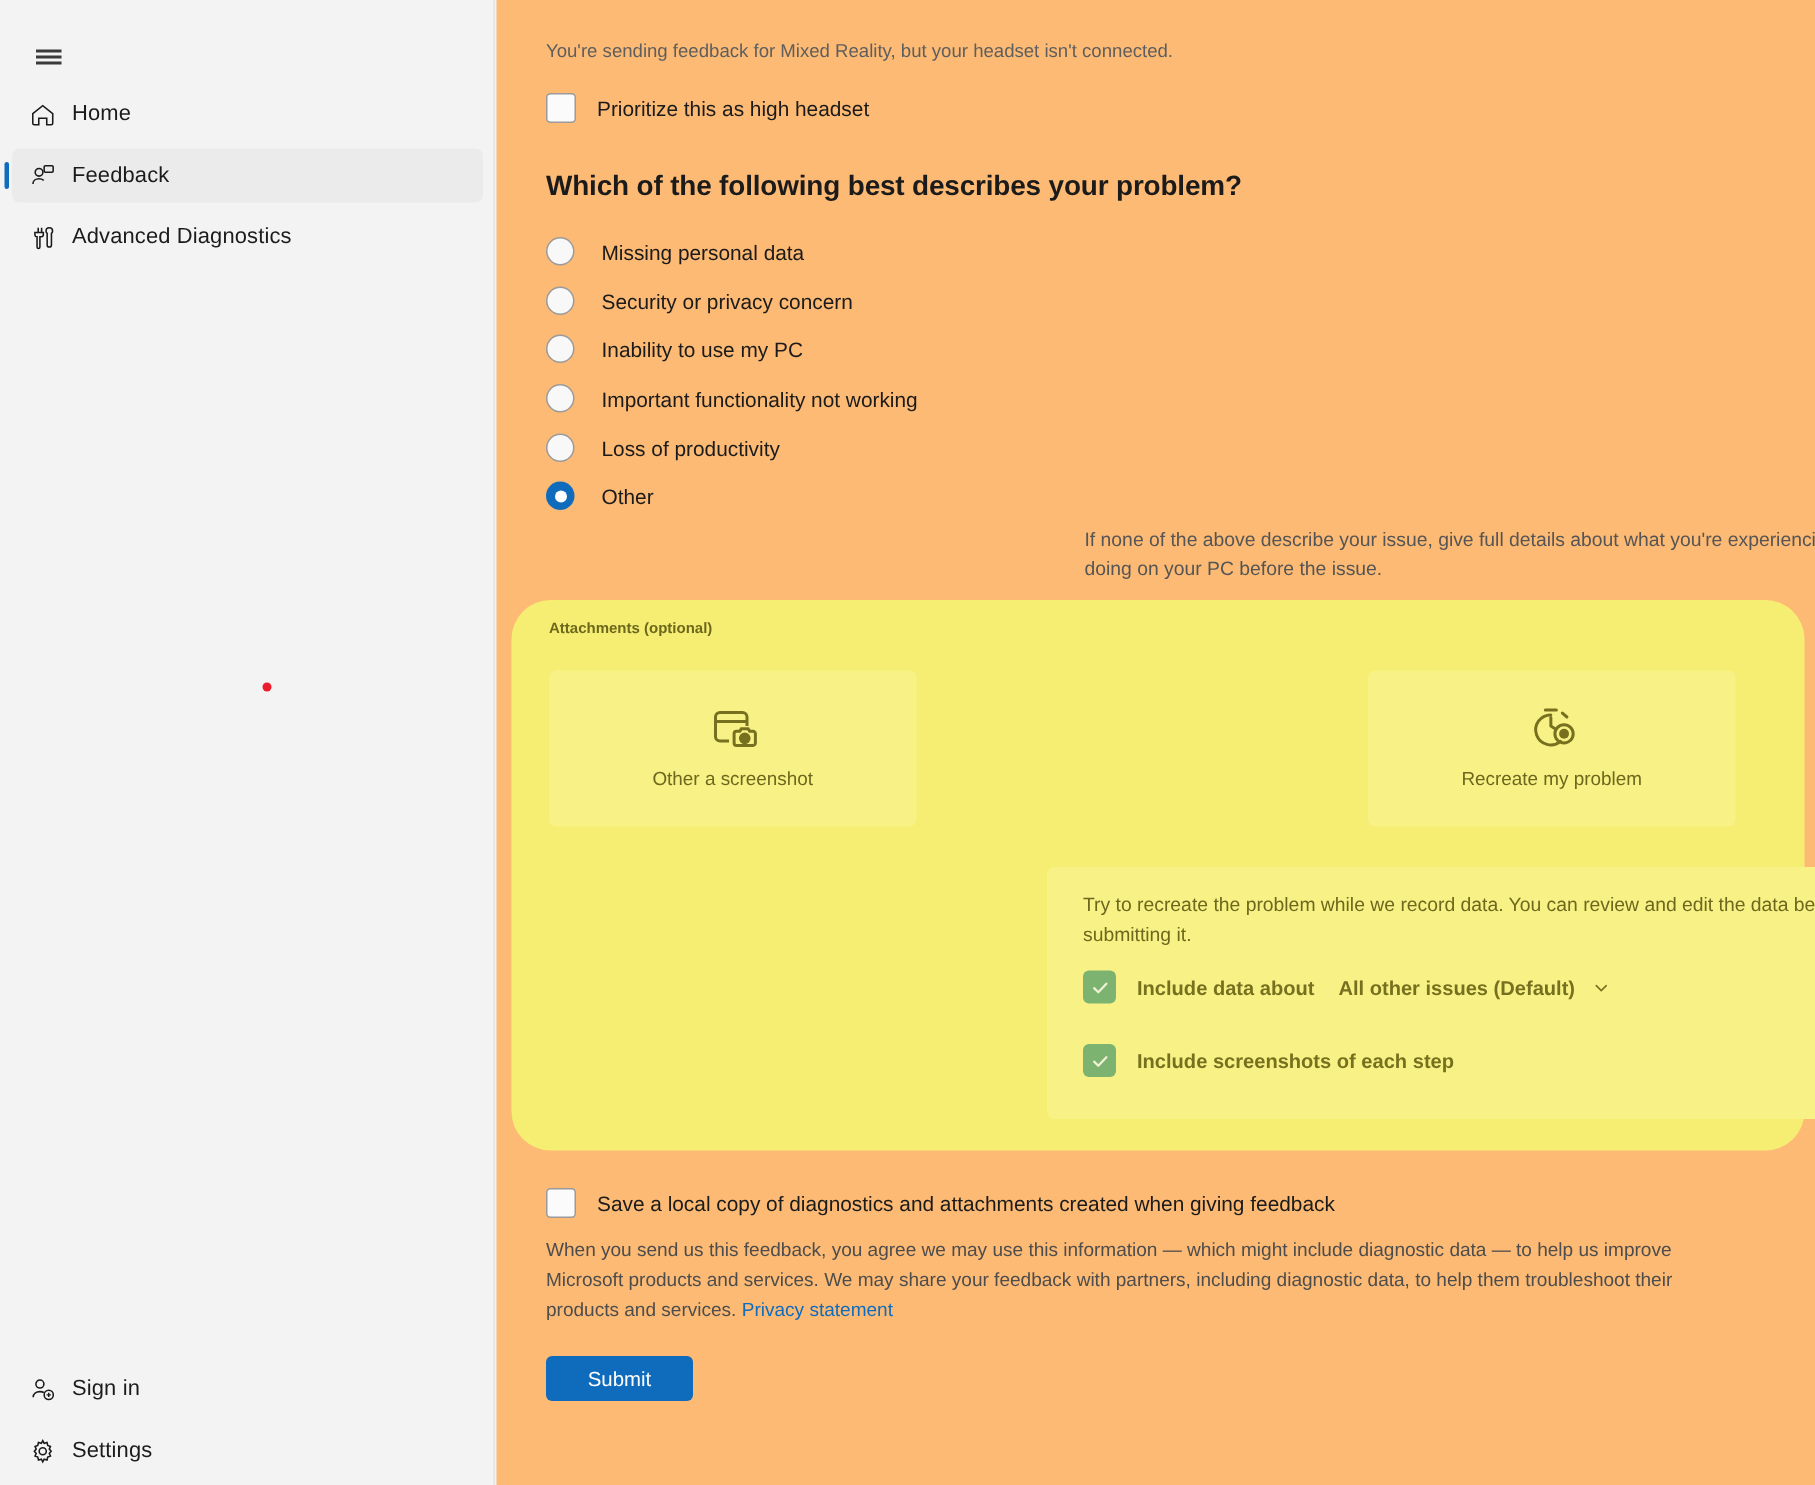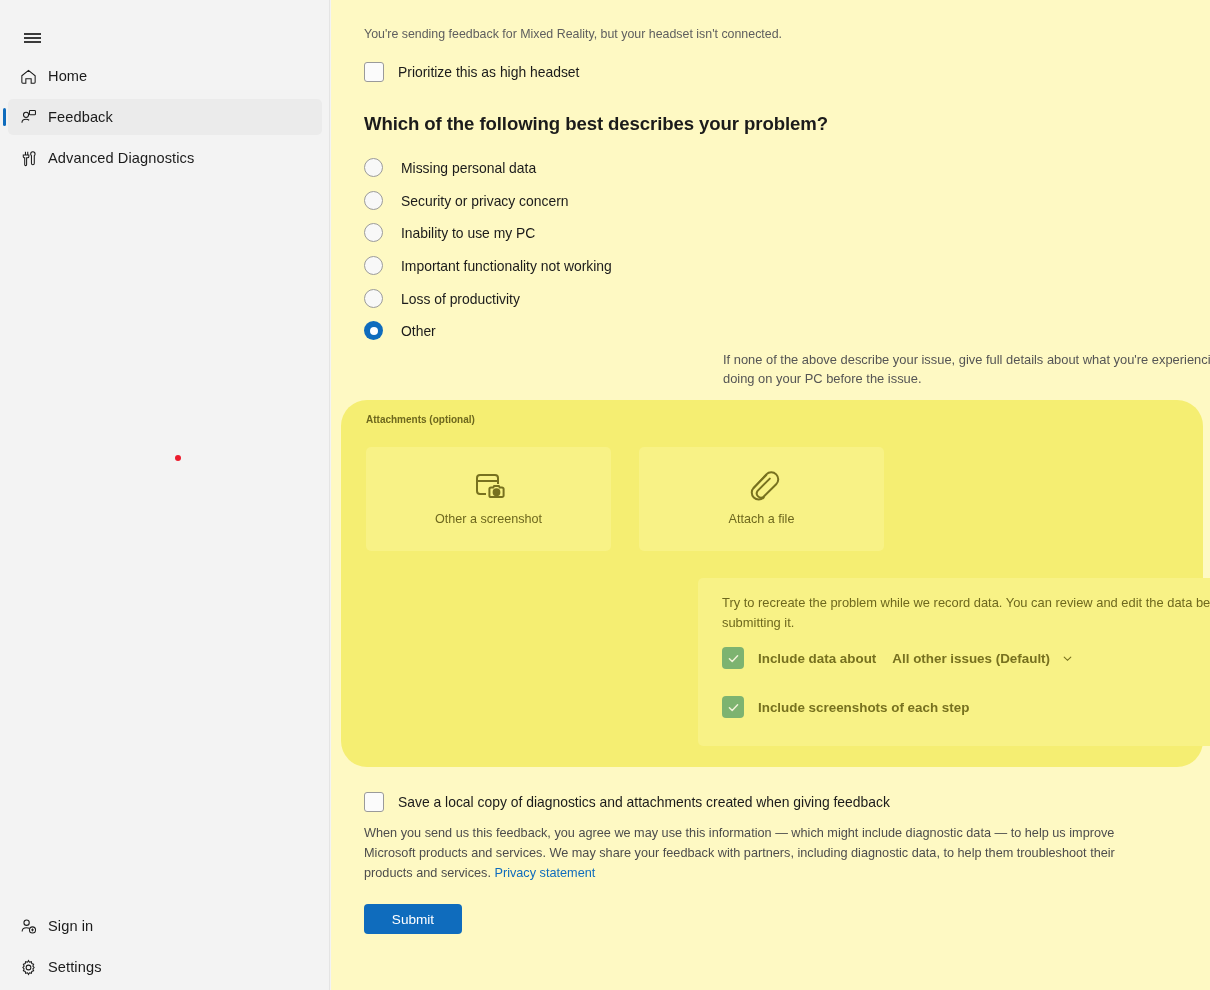--- a/index.html
+++ b/index.html
@@ -39,21 +39,21 @@
   .nav-item .lbl { font-size:14.6px; color:#1b1b1b; letter-spacing:.1px; }
   .nav-item.selected { background:#ebebeb; }
   .nav-item.selected::before {
     content:""; position:absolute; left:-5px; top:9px;
     width:3px; height:18px; border-radius:2px; background:#0f6cbd;
   }
 
   
   #main {
     position:absolute; left:331px; top:0; right:0; bottom:0;
-    background:#fef9c3; overflow:hidden;
+    background:#fdba74; overflow:hidden;
   }
   .note {
     position:absolute; left:33px; top:27px;
     font-size:12.4px; color:#5e5e5e;
   }
 
   .chk-row { position:absolute; display:flex; align-items:center; }
   .chkbox {
     width:20px; height:20px; border:1px solid #9a9a9a;
     border-radius:3px; background:#fbfbfb; flex:0 0 20px;
@@ -259,30 +259,34 @@
           <path d="M8 13a3 3 0 0 1 3-3h15a3 3 0 0 1 3 3v6"></path>
           <path d="M8 13v13a3 3 0 0 0 3 3h6"></path>
           <path d="M8 16h21"></path>
           <path d="M22 22.5h2.2l1-1.6h4.6l1 1.6H33a1.6 1.6 0 0 1 1.6 1.6v6.3A1.6 1.6 0 0 1 33 32H22a1.6 1.6 0 0 1-1.6-1.6v-6.3A1.6 1.6 0 0 1 22 22.5z" fill="#f8f286"></path>
           <circle cx="27.5" cy="27.2" r="2.9" fill="#77711f"></circle>
         </svg>
       </span>
       <span class="t-lbl">Other a screenshot</span>
     </div>
 
-    <div class="att-tile" style="left:298px;">
+
+    <div class="att-tile" style="left:571px;">
       <span class="t-ico">
         <svg width="40" height="40" viewBox="0 0 40 40" fill="none" stroke="#77711f" stroke-width="2" stroke-linecap="round">
-          <path d="M27.8 13.6 15.6 25.8a4.3 4.3 0 0 0 6 6l12.6-12.5a7 7 0 0 0-9.9-9.9L11.8 22.9a9.6 9.6 0 0 0 0 0"></path>
-          <path d="M24.3 10.1 11.8 22.6a7 7 0 0 0 9.9 9.9"></path>
+          <path d="M15.2 8.4h7.4"></path>
+          <path d="M26.6 10.4 29.6 13"></path>
+          <path d="M18.9 11.6a10 10 0 1 0 6.4 17.6"></path>
+          <path d="M18.9 13.4v5.6l3.3 2.2"></path>
+          <circle cx="27.7" cy="24.2" r="6.1"></circle>
+          <circle cx="27.7" cy="24.2" r="3.3" fill="#77711f" stroke="none"></circle>
         </svg>
       </span>
-      <span class="t-lbl">Attach a file</span>
+      <span class="t-lbl">Recreate my problem</span>
     </div>
-
 
     <div id="record-panel">
       <div class="rp-text">Try to recreate the problem while we record data. You can review and edit the data before submitting it.</div>
 
       <div class="rp-chk-row" style="left:24px; top:69px;">
         <span class="gchk">
           <svg width="13" height="13" viewBox="0 0 14 14" fill="none" stroke="#f0f2d8" stroke-width="1.6" stroke-linecap="round" stroke-linejoin="round">
             <path d="M2.6 7.3 5.6 10.2 11.4 4.1"></path>
           </svg>
         </span>

